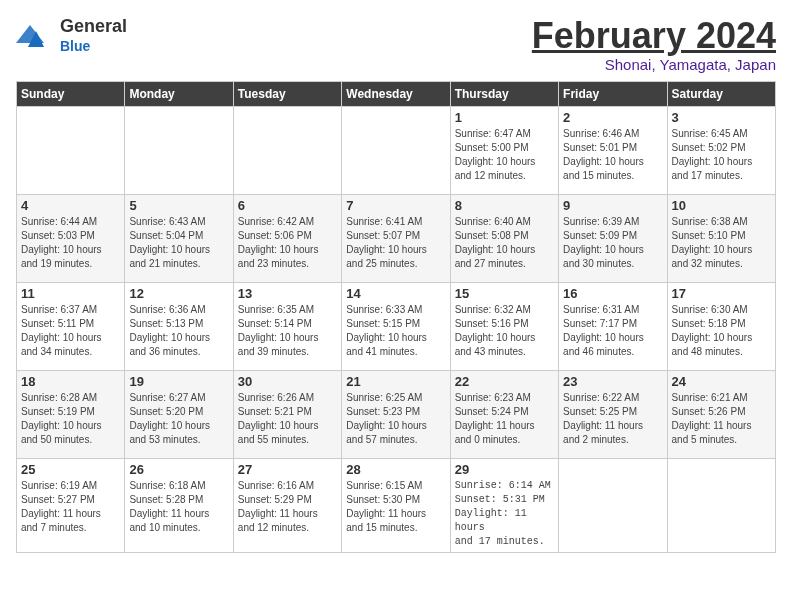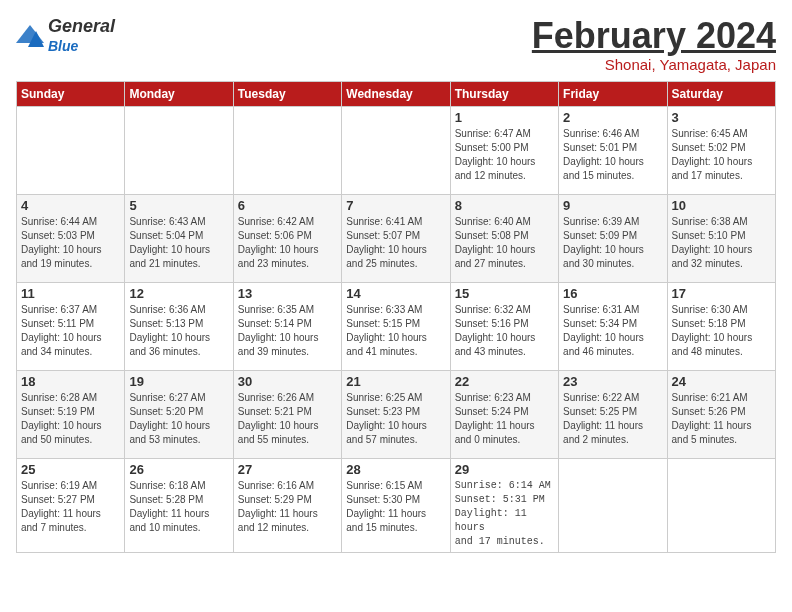--- a/index.html
+++ b/index.html
@@ -12,22 +12,21 @@
     }
     .header-area {
       display: flex;
       justify-content: space-between;
       align-items: flex-start;
       margin-bottom: 8px;
     }
     .logo {
       display: flex;
       align-items: center;
-      gap: 4px;
-      font-style: italic;
+      gap: 16px;
     }
     .logo-text-general {
       font-size: 18px;
       font-weight: bold;
       color: #333;
     }
     .logo-text-blue {
       font-size: 14px;
       font-weight: bold;
       color: #1a6bbf;
@@ -41,30 +40,30 @@
     }
     .month-title {
       font-size: 36px;
       font-weight: bold;
       color: #333;
       line-height: 1.1;
       text-decoration: underline;
     }
     .subtitle {
       font-size: 15px;
-      color: #b91c1c;
+      color: #4c1d95;
       text-align: right;
     }
     table {
       width: 100%;
       border-collapse: collapse;
       table-layout: fixed;
     }
     thead tr th {
-      background-color: #b91c1c;
+      background-color: #404040;
       color: #fff;
       font-size: 12px;
       padding: 5px 4px;
       text-align: left;
       border: 1px solid #ccc;
     }
     tbody tr td {
       vertical-align: top;
       border: 1px solid #ccc;
       padding: 3px 4px;
@@ -235,21 +234,21 @@
         <td>
           <span class="day-number">15</span>
           <div class="cell-content" style="white-space: pre-line;">Sunrise: 6:32 AM
 Sunset: 5:16 PM
 Daylight: 10 hours
 and 43 minutes.</div>
         </td>
         <td>
           <span class="day-number">16</span>
           <div class="cell-content" style="white-space: pre-line;">Sunrise: 6:31 AM
-Sunset: 5:34 PM
+Sunset: 7:17 PM
 Daylight: 10 hours
 and 46 minutes.</div>
         </td>
         <td>
           <span class="day-number">17</span>
           <div class="cell-content" style="white-space: pre-line;">Sunrise: 6:30 AM
 Sunset: 5:18 PM
 Daylight: 10 hours
 and 48 minutes.</div>
         </td>

